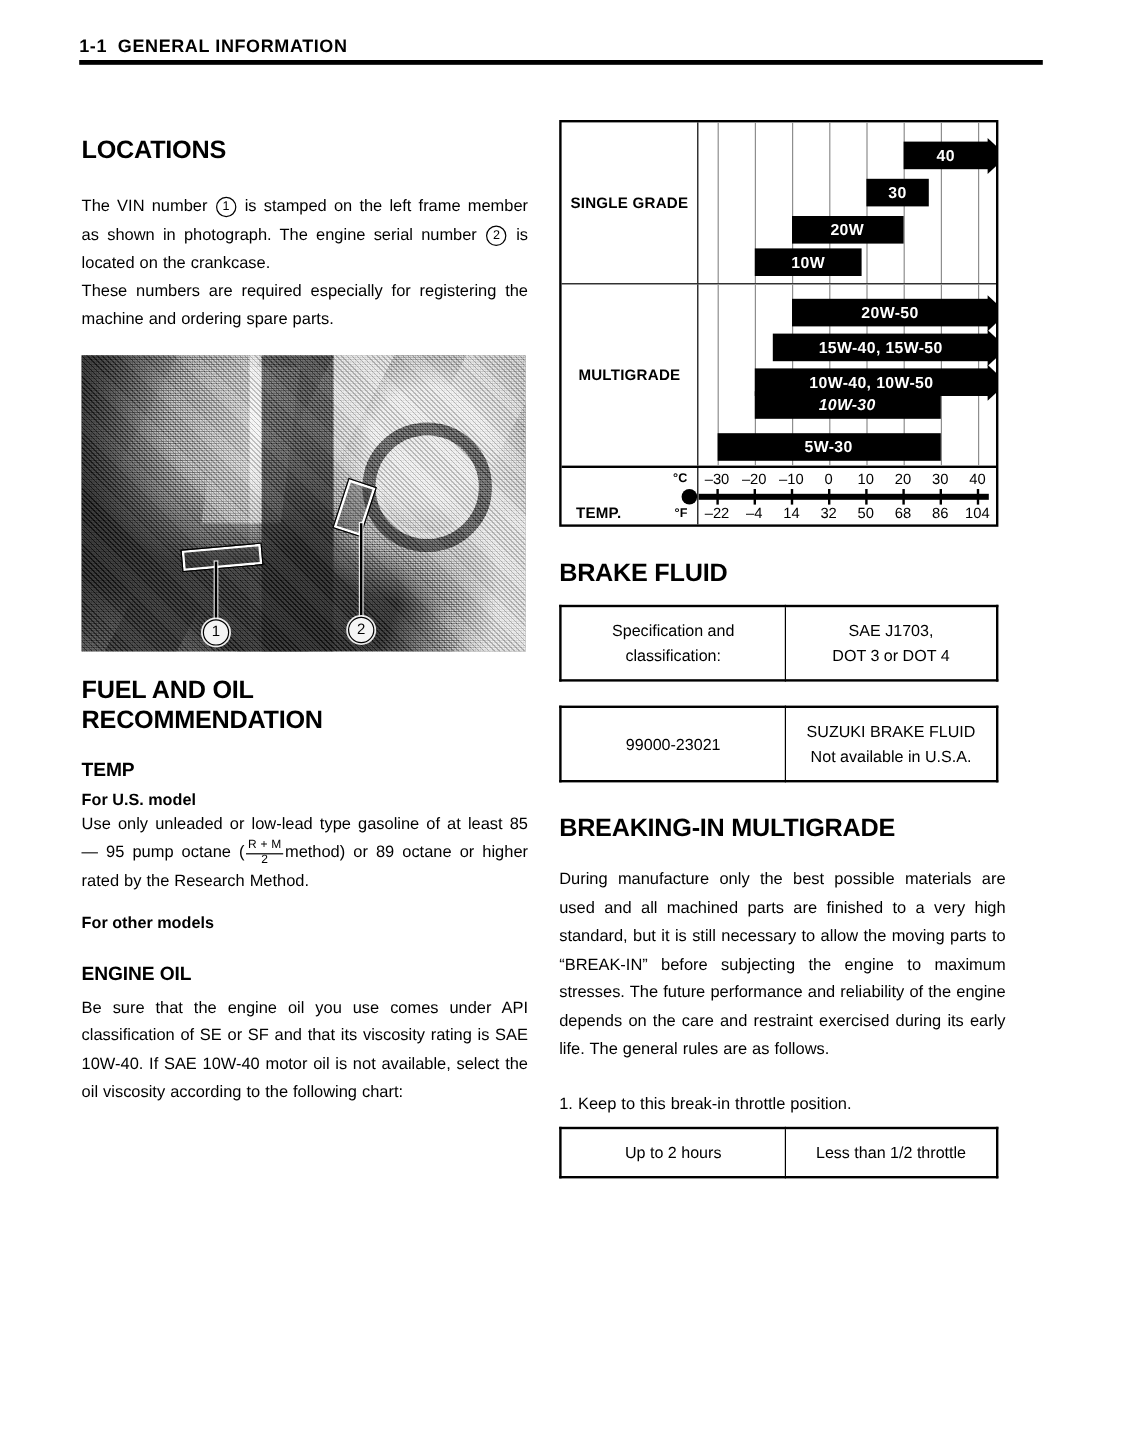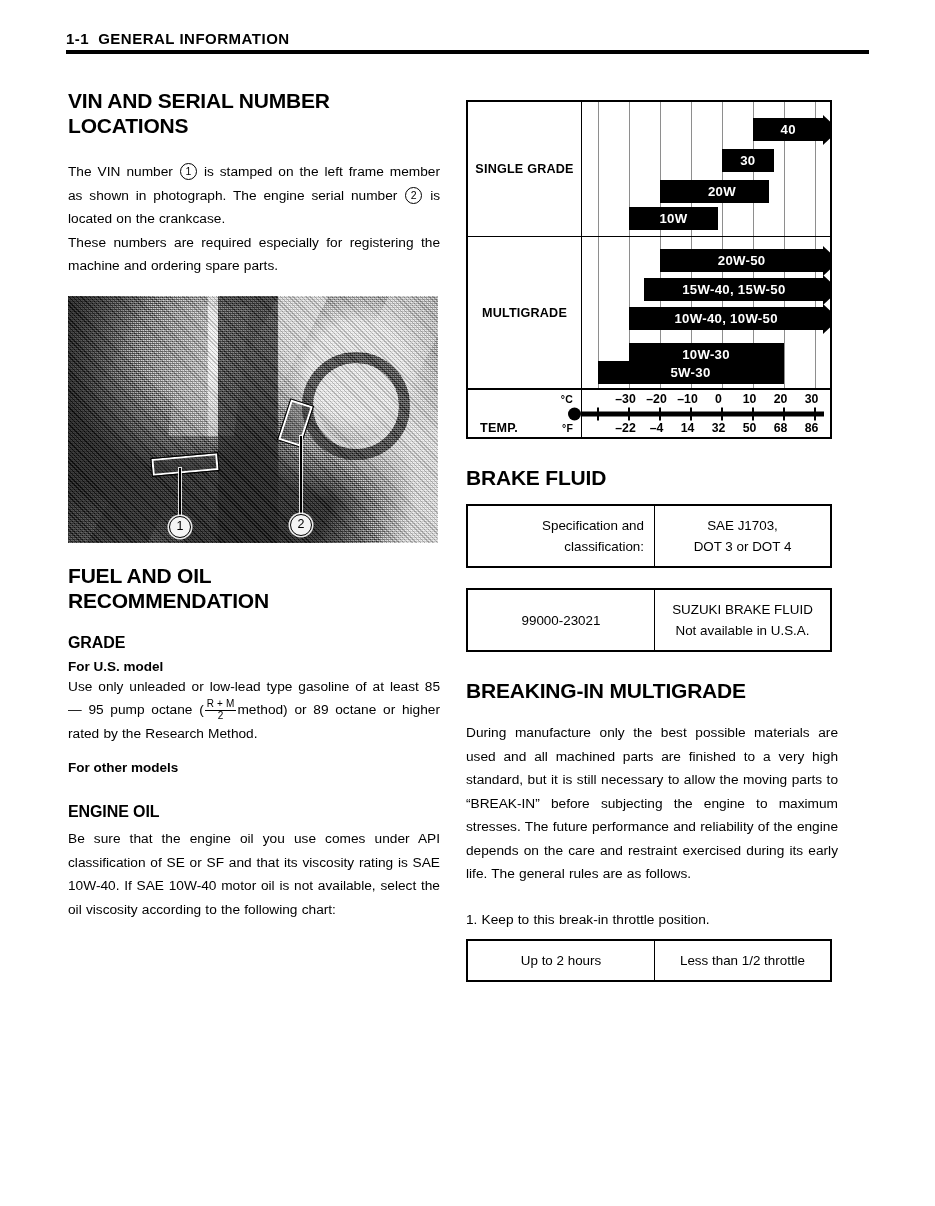--- a/index.html
+++ b/index.html
@@ -316,61 +316,60 @@
     position: absolute;
     top: 50%;
     transform: translate(-50%, -50%);
     width: 2px; height: 13px;
     background: #000;
   }
   .tick-c, .tick-f {
     position: absolute;
     transform: translateX(-50%);
     font-size: 12.3px;
-    font-weight: bold;
+    font-weight: normal;
     white-space: nowrap;
-    margin-left: 28px;
   }
   .tick-c { top: 2px; }
   .tick-f { bottom: 2px; }
 
   
   table.spec {
     width: 366px;
     border-collapse: collapse;
     border: 2.2px solid #000;
     table-layout: fixed;
   }
   table.spec td {
     border: 1.5px solid #000;
     font-size: 13.4px;
     line-height: 21px;
     padding: 9px 10px;
     vertical-align: middle;
   }
-  td.cell-left  { width: 166px; text-align: right; }
+  td.cell-left  { width: 166px; text-align: center; }
   td.cell-ctr   { text-align: center; }
   td.cell-ctr-l { text-align: center; }
 
   .nowrapline { display: block; }
 </style>
 </head>
 <body>
 
 <div id="page-header">
   <div class="hdr-text">
     <span class="hdr-num">1-1</span><span>GENERAL INFORMATION</span>
   </div>
   <div class="hdr-rule"></div>
 </div>
 
 <div id="col-left">
 
   <h1 class="sec">
-    <span>VIN AND SERIAL NUMBER</span><br>
+    <br>
     <span>LOCATIONS</span>
   </h1>
 
   <div class="sp-22"></div>
 
   <p class="body"><span>The VIN number</span> <span class="circnum">1</span> <span>is stamped on the left frame member as shown in photograph. The engine serial number</span> <span class="circnum">2</span> <span>is located on the crankcase.</span></p>
 
   <p class="body">These numbers are required especially for registering the machine and ordering spare parts.</p>
 
   <div class="sp-18"></div>
@@ -395,21 +394,21 @@
 
   <div class="sp-20"></div>
 
   <h1 class="sec">
     <span>FUEL AND OIL</span><br>
     <span>RECOMMENDATION</span>
   </h1>
 
   <div class="sp-20"></div>
 
-  <h2 class="sub">GRADE</h2>
+  <h2 class="sub">TEMP</h2>
   <div class="sp-6"></div>
   <h3 class="subsub">For U.S. model</h3>
 
   <p class="body"><span>Use only unleaded or low-lead type gasoline of at least 85 — 95 pump octane (</span><span class="frac"><span class="num">R + M</span><span class="den">2</span></span><span>method) or 89 octane or higher rated by the Research Method.</span></p>
 
   <div class="sp-14"></div>
 
   <h3 class="subsub">For other models</h3>
 
   <div class="sp-26"></div>
@@ -429,40 +428,40 @@
           <div class="gridline" style="left: 6.25%;"></div>
           <div class="gridline" style="left: 18.75%;"></div>
           <div class="gridline" style="left: 31.25%;"></div>
           <div class="gridline" style="left: 43.75%;"></div>
           <div class="gridline" style="left: 56.25%;"></div>
           <div class="gridline" style="left: 68.75%;"></div>
           <div class="gridline" style="left: 81.25%;"></div>
           <div class="gridline" style="left: 93.75%;"></div>
           <div class="visc-bar arrow" style="left: 68.75%; width: 28.75%; top: 16px;">40</div>
           <div class="visc-bar" style="left: 56.25%; width: 21.25%; top: 47px;">30</div>
-          <div class="visc-bar" style="left: 31.25%; width: 37.5%; top: 78px; padding-left: 16px;">20W</div>
+          <div class="visc-bar" style="left: 31.25%; width: 37.5%; top: 78px;">20W</div>
           <div class="visc-bar" style="left: 18.75%; width: 36.25%; top: 105px;">10W</div>
         </div>
     </div>
 
     <div class="chart-row" id="row-multi">
       <div class="row-label">MULTIGRADE</div>
       <div class="plot" id="plot-multi">
           <div class="gridline" style="left: 6.25%;"></div>
           <div class="gridline" style="left: 18.75%;"></div>
           <div class="gridline" style="left: 31.25%;"></div>
           <div class="gridline" style="left: 43.75%;"></div>
           <div class="gridline" style="left: 56.25%;"></div>
           <div class="gridline" style="left: 68.75%;"></div>
           <div class="gridline" style="left: 81.25%;"></div>
           <div class="gridline" style="left: 93.75%;"></div>
           <div class="visc-bar arrow" style="left: 31.25%; width: 66.25%; top: 12px;">20W-50</div>
           <div class="visc-bar arrow" style="left: 25%; width: 72.5%; top: 41px;">15W-40, 15W-50</div>
           <div class="visc-bar arrow" style="left: 18.75%; width: 78.75%; top: 70px;">10W-40, 10W-50</div>
-          <div class="visc-bar" style="left: 18.75%; width: 62.5%; top: 106px;">10W-30</div>
+          <div class="visc-bar" style="left: 18.75%; width: 62.5%; top: 89px; font-style: italic;">10W-30</div>
           <div class="visc-bar" style="left: 6.25%; width: 75%; top: 124px;">5W-30</div>
         </div>
     </div>
 
     <div class="chart-row" id="row-temp">
       <div class="row-label">
         <span id="temp-word">TEMP.</span>
         <span id="unit-c">°C</span>
         <span id="unit-f">°F</span>
         <span id="therm-bulb"></span>

